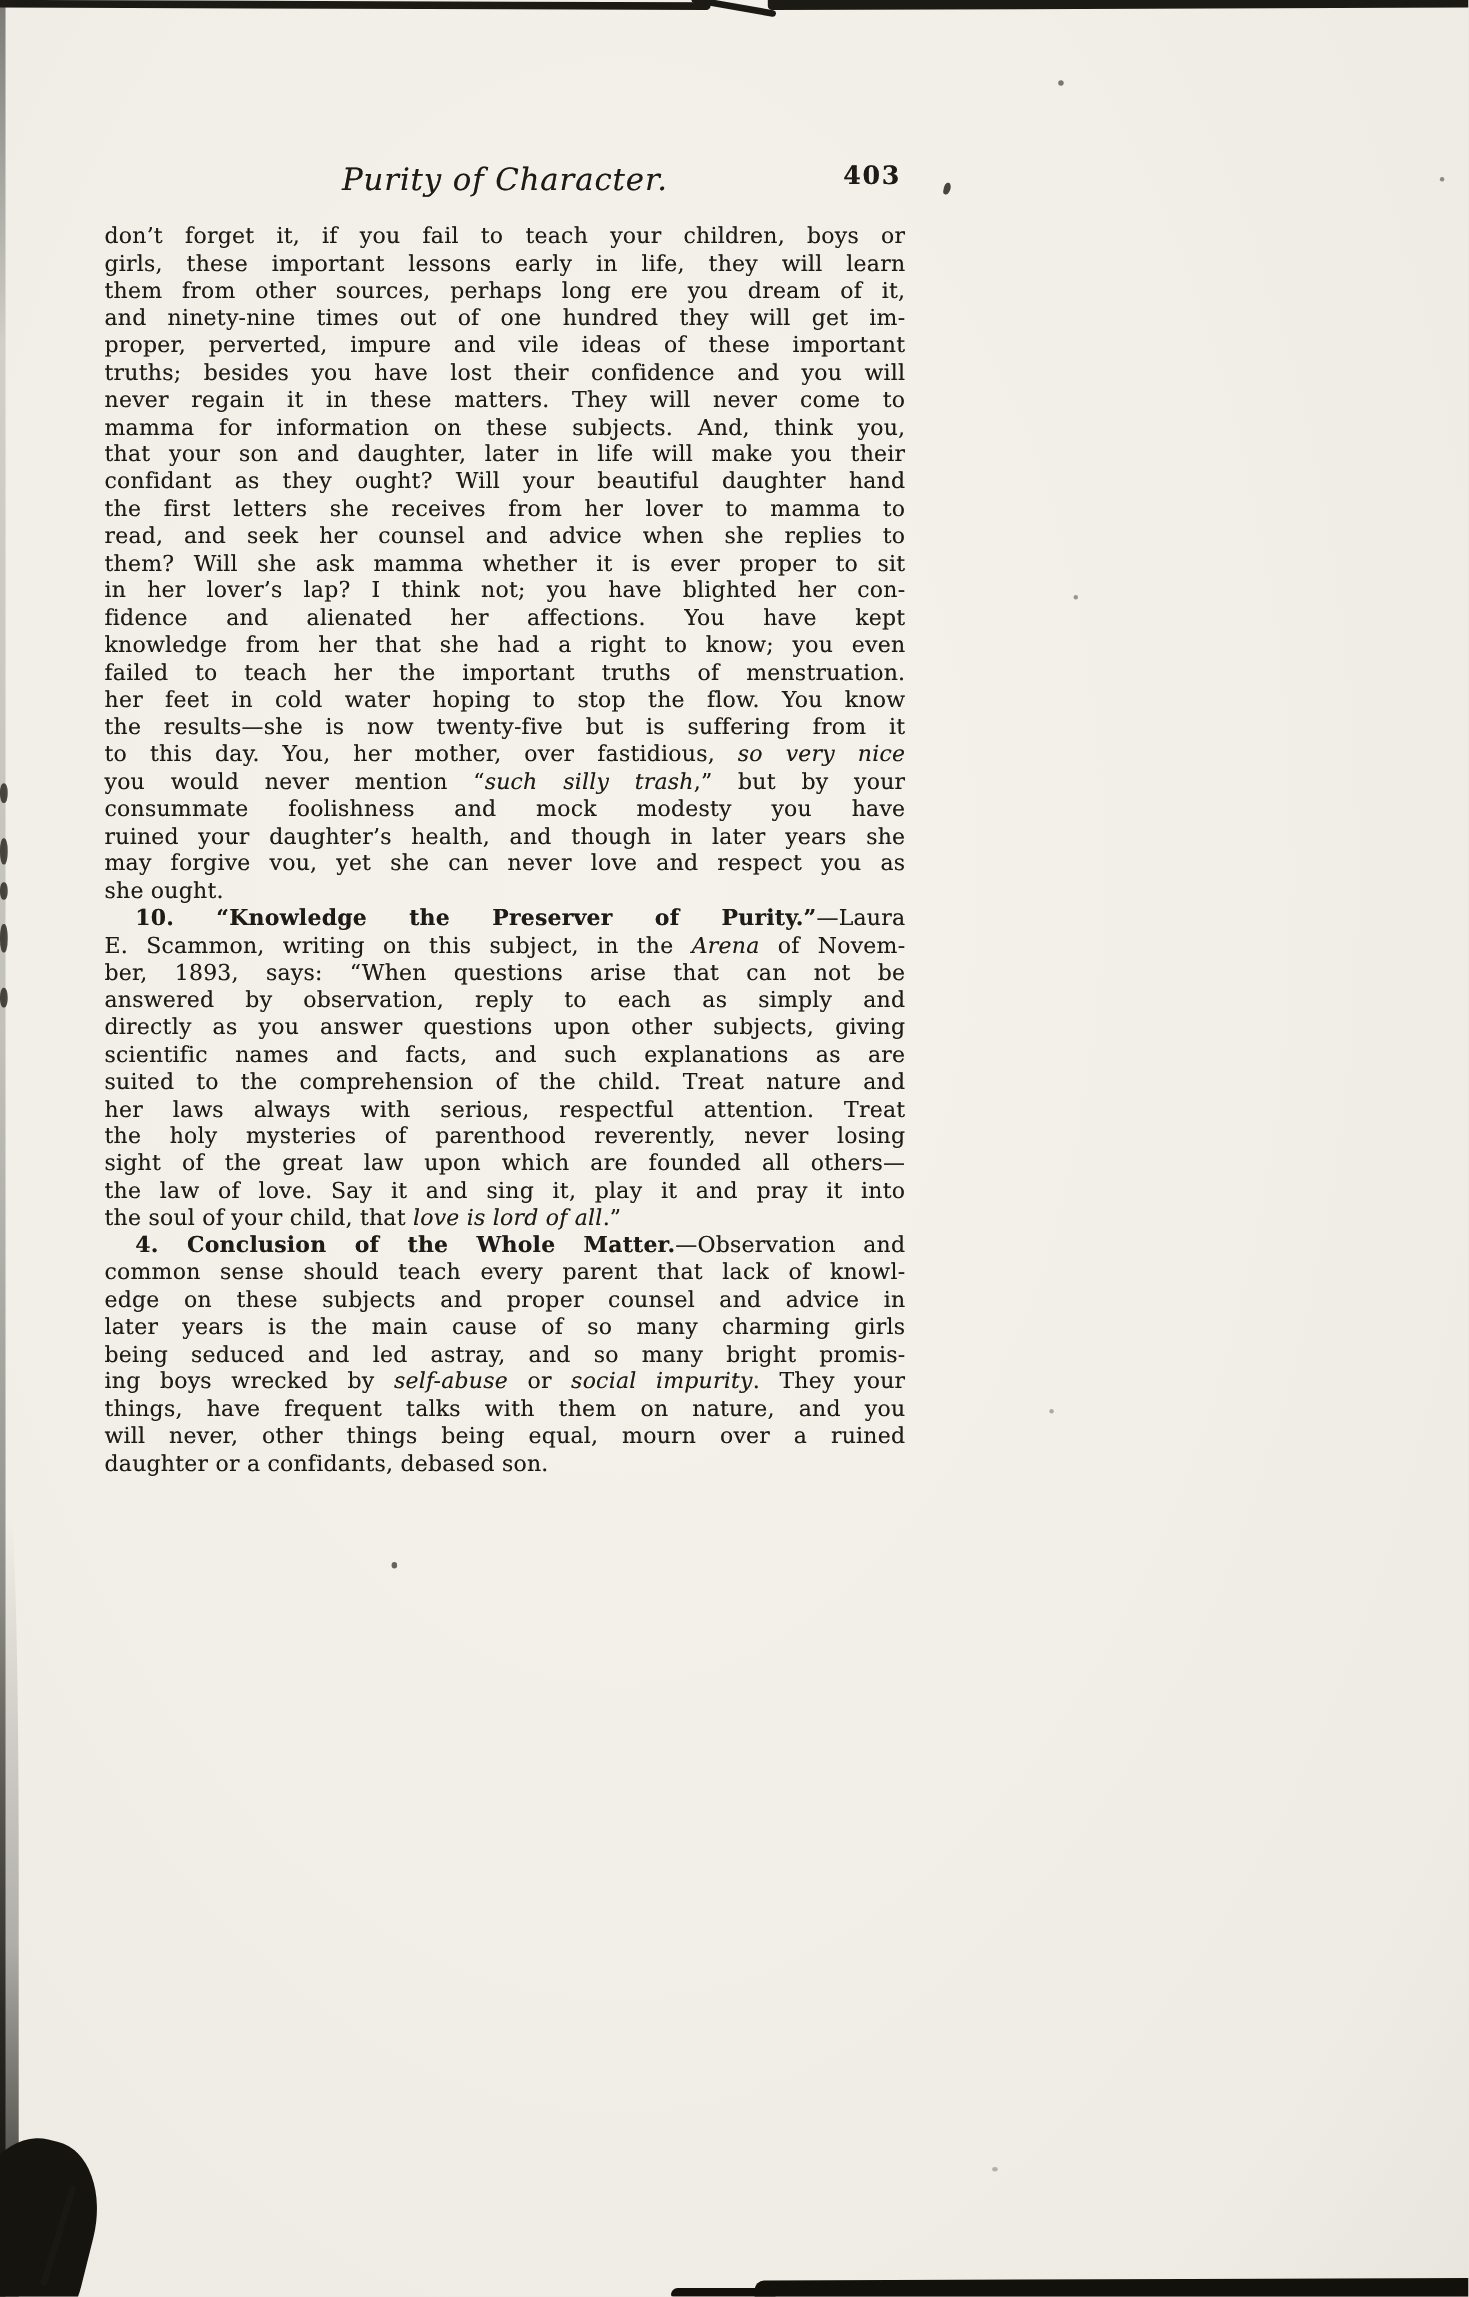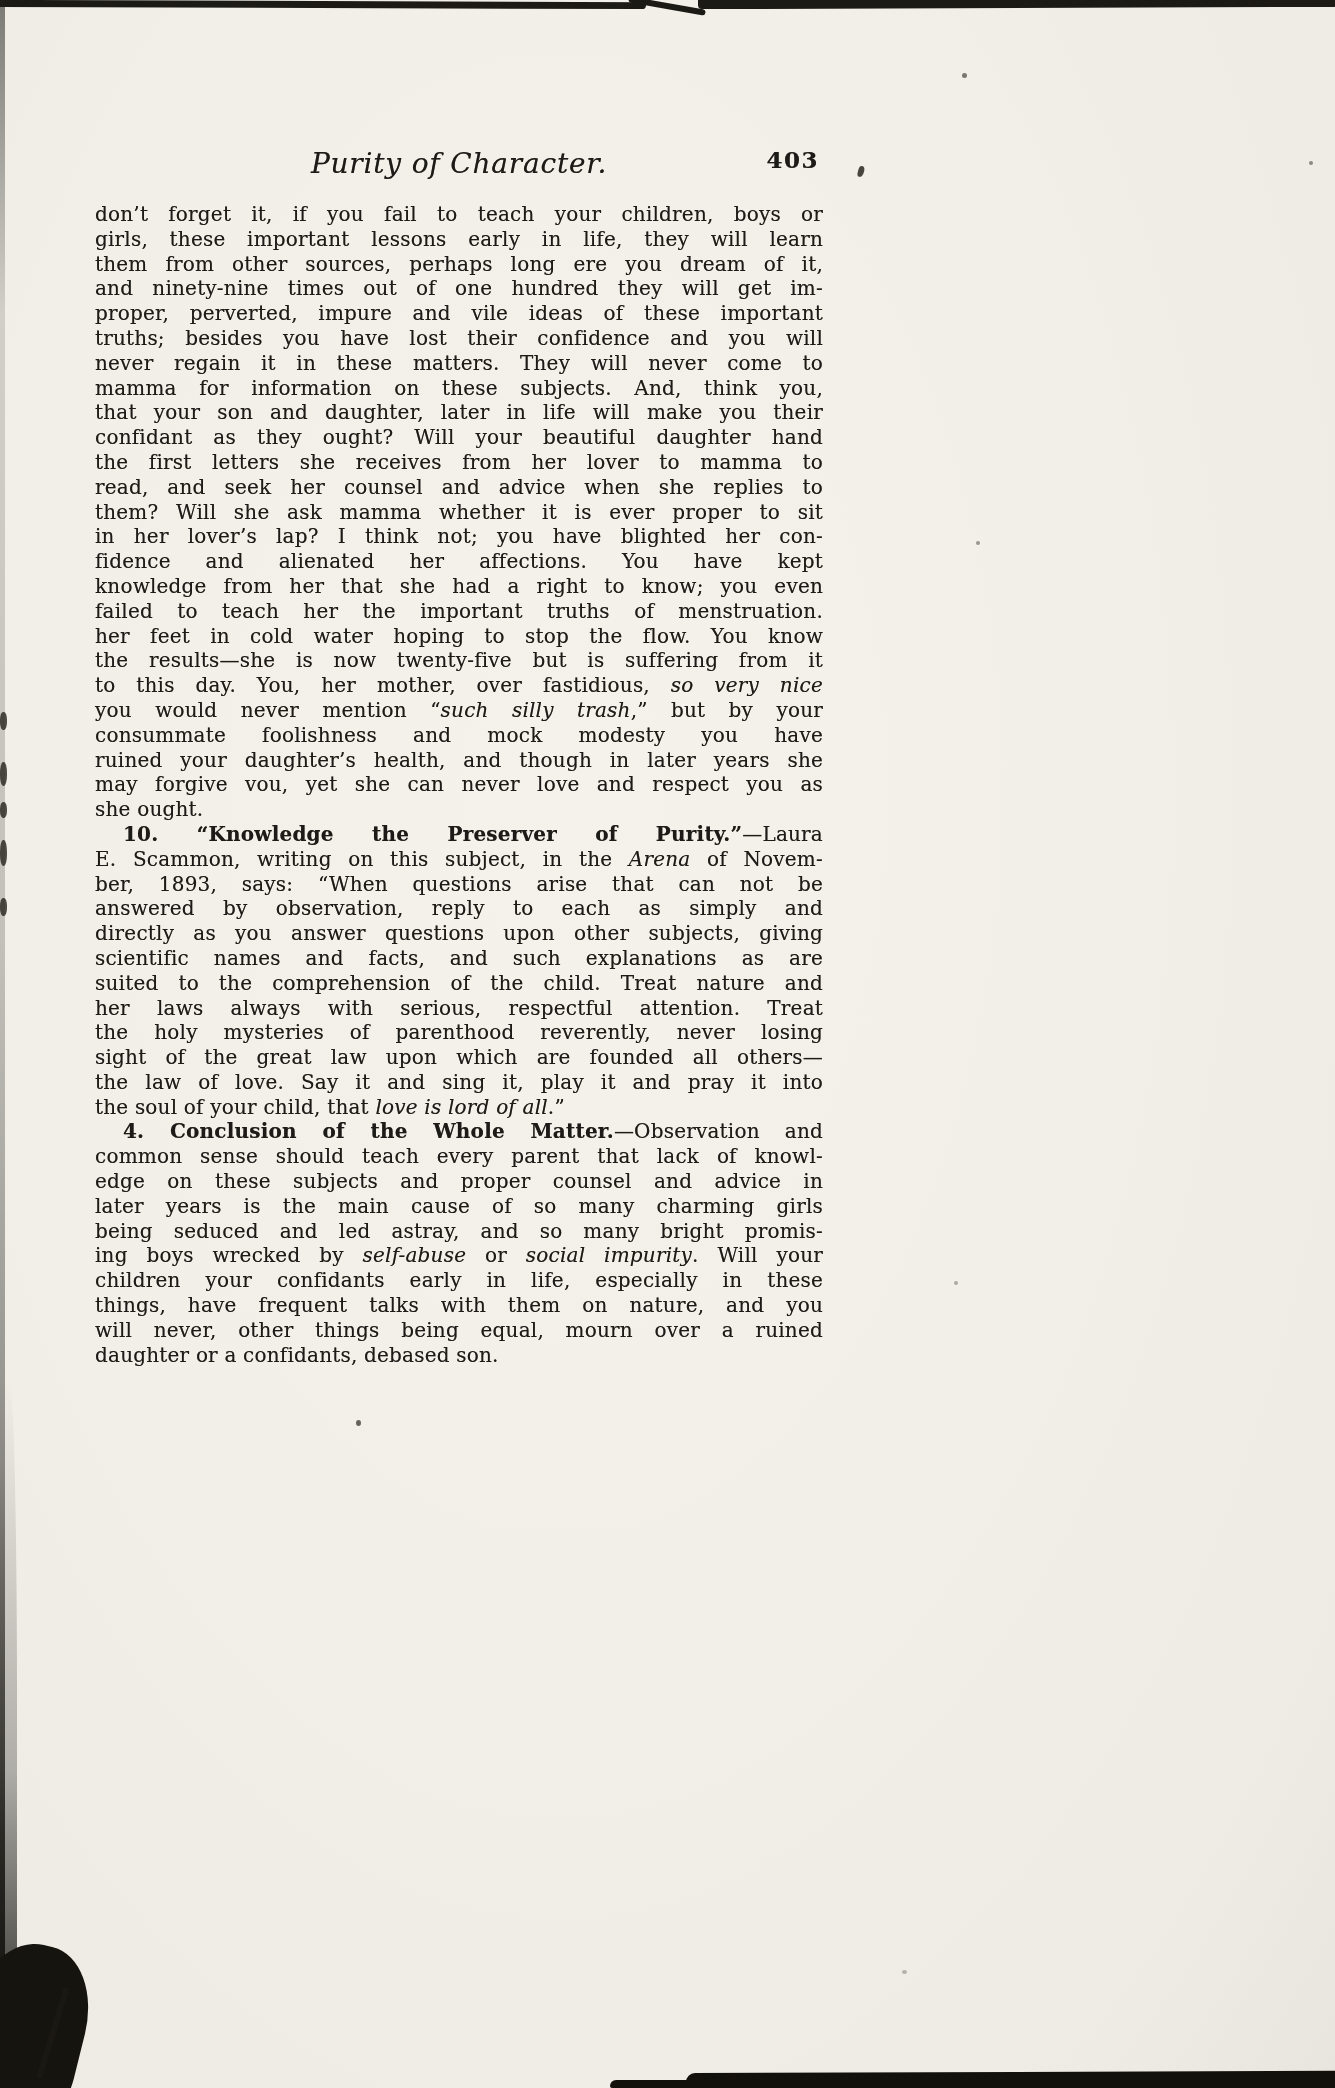--- a/index.html
+++ b/index.html
@@ -187,21 +187,20 @@
         <div class="line"><span>sight of the great law upon which are founded all others—</span></div>
         <div class="line"><span>the law of love. Say it and sing it, play it and pray it into</span></div>
         <div class="line lastline"><span>the soul of your child, that </span><span class="it">love is lord of all</span><span>.”</span></div>
       </div>
       <div class="para">
         <div class="line indent"><span class="bd">4. Conclusion of the Whole Matter.</span><span>—Observation and</span></div>
         <div class="line"><span>common sense should teach every parent that lack of knowl-</span></div>
         <div class="line"><span>edge on these subjects and proper counsel and advice in</span></div>
         <div class="line"><span>later years is the main cause of so many charming girls</span></div>
         <div class="line"><span>being seduced and led astray, and so many bright promis-</span></div>
-        <div class="line"><span>ing boys wrecked by </span><span class="it">self-abuse</span><span> or </span><span class="it">social impurity</span><span>. Will your</span></div>
-        <div class="line"><span>children your confidants early in life, especially in these</span></div>
+        <div class="line"><span>ing boys wrecked by </span><span class="it">self-abuse</span><span> or </span><span class="it">social impurity</span><span>. They your</span></div>
         <div class="line"><span>things, have frequent talks with them on nature, and you</span></div>
         <div class="line"><span>will never, other things being equal, mourn over a ruined</span></div>
         <div class="line lastline"><span>daughter or a confidants, debased son.</span></div>
       </div>
     </div>
 
 </div>
 
 </body></html>

